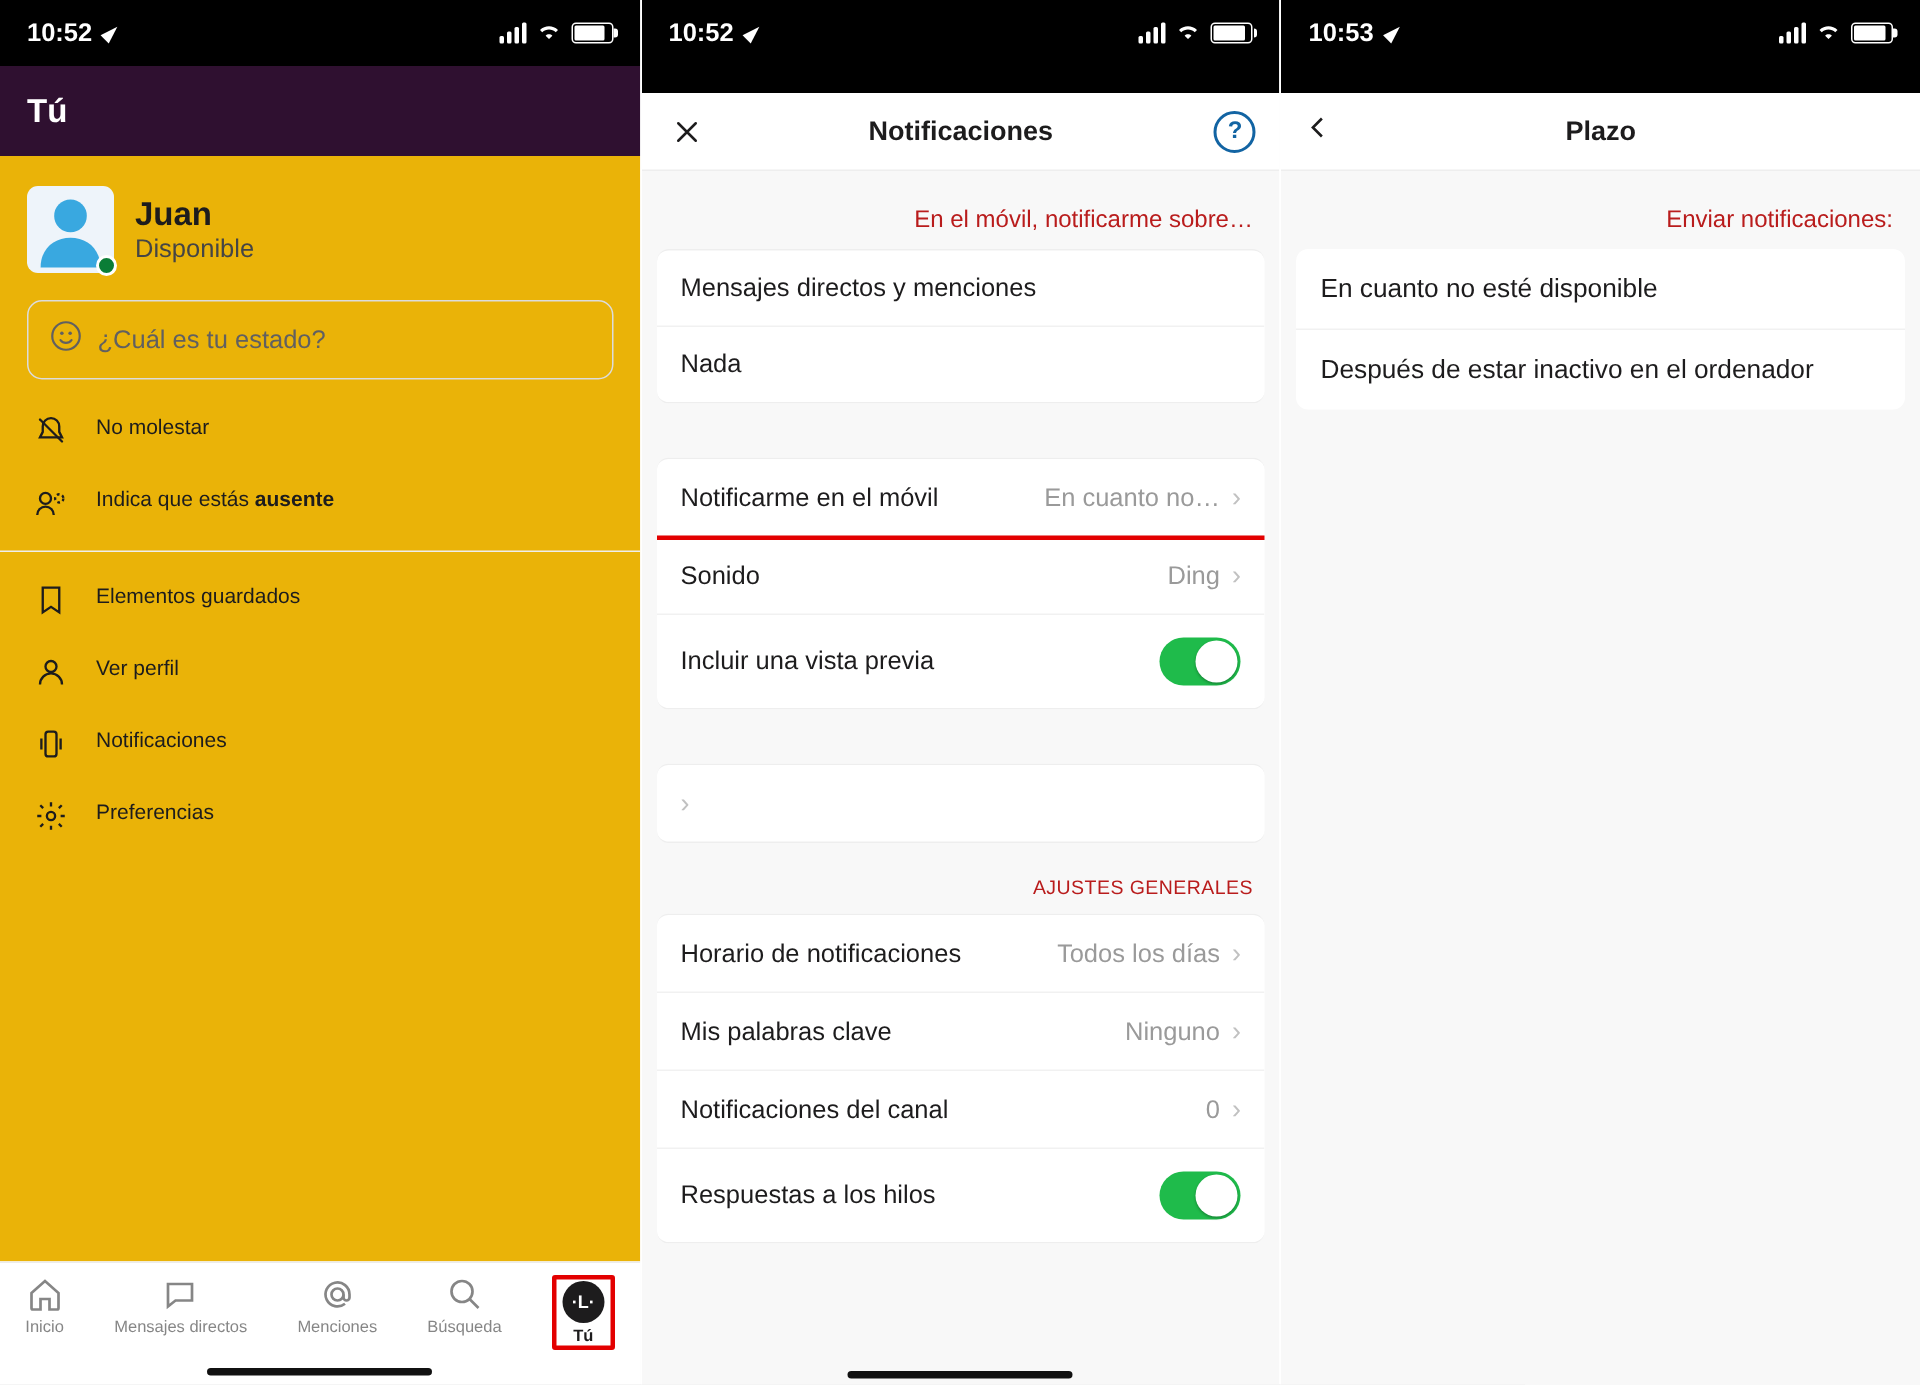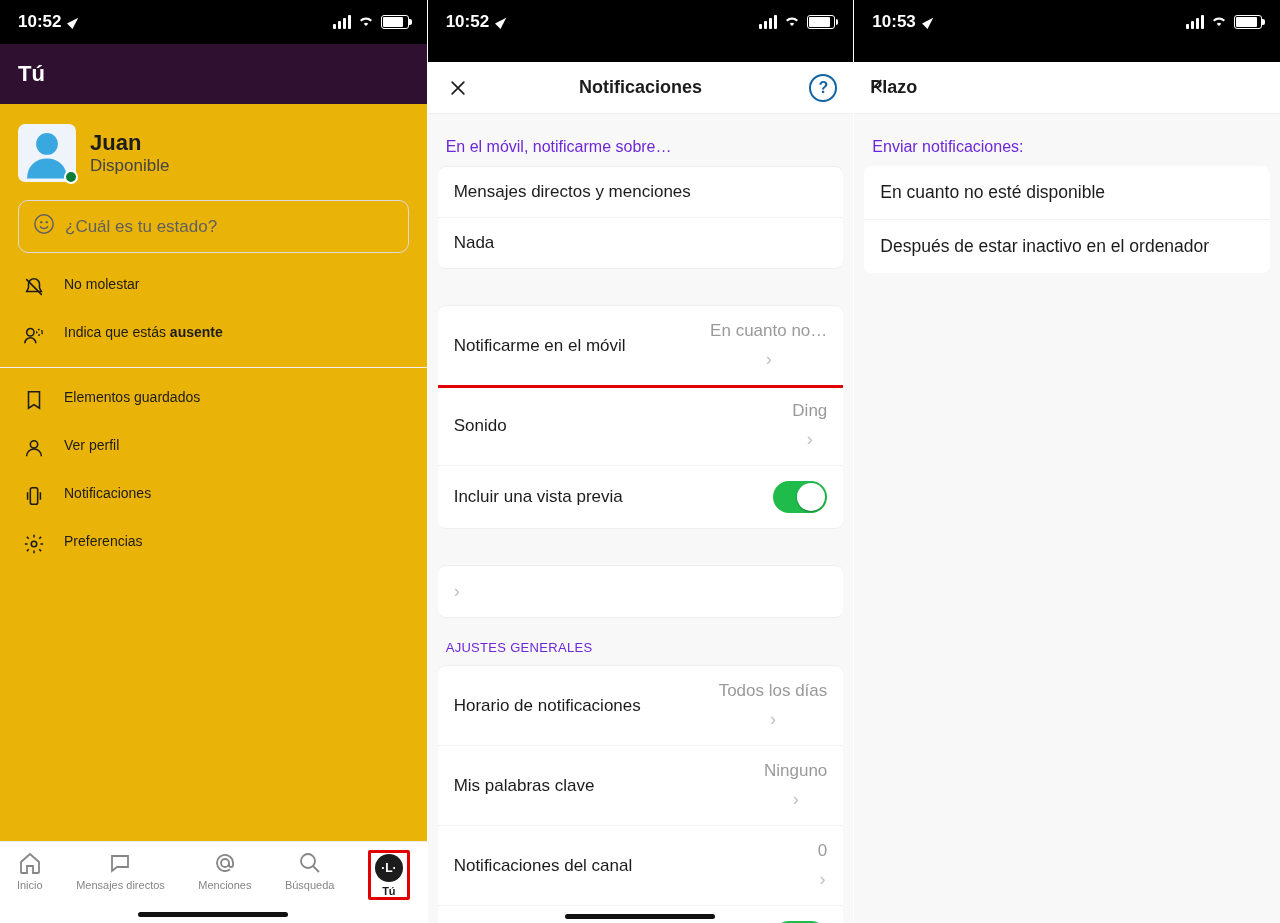--- a/index.html
+++ b/index.html
@@ -49,37 +49,37 @@
   .tab-redbox { padding: 1px 4px 0; }
 
   
   .s2-topstrip { background: #000; height: 18px; }
   .s2-header { background: #fff; height: 52px; display: flex; align-items: center; justify-content: space-between; padding: 0 16px; border-bottom: 1px solid #eee; }
   .s2-header .title { font-size: 18px; font-weight: 600; color: #1d1c1d; flex: 1; text-align: center; }
   .s2-header .x, .s2-header .q { width: 28px; height: 28px; display: flex; align-items: center; justify-content: center; }
   .s2-header .x svg { width: 20px; height: 20px; stroke: #1d1c1d; stroke-width: 2; }
   .s2-header .q { border: 2px solid #1264a3; border-radius: 50%; color: #1264a3; font-weight: 700; font-size: 16px; }
   .s2-body { flex: 1; background: #f8f8f8; overflow: hidden; position: relative; }
-  .section-label { padding: 24px 18px 10px; color: #6d28d9; font-size: 16px; }
+  .section-label { padding: 24px 18px 10px; color: #b91c1c; font-size: 16px; text-align: right; }
   .section-label.caps { text-transform: uppercase; font-size: 13px; letter-spacing: .3px; padding-top: 22px; }
   .list { background: #fff; border-top: 1px solid #eee; border-bottom: 1px solid #eee; border-radius: 8px; margin: 0 10px; overflow: hidden; }
   .list-row { display: flex; align-items: center; justify-content: space-between; padding: 15px 16px; font-size: 17px; color: #1d1c1d; border-top: 1px solid #f1f1f1; }
   .list-row:first-child { border-top: none; }
-  .list-row .right { display: flex; align-items: center; gap: 8px; color: #9a9a9a; font-size: 17px; white-space: nowrap; overflow: hidden; text-overflow: ellipsis; max-width: 170px; flex-direction: column; }
+  .list-row .right { display: flex; align-items: center; gap: 8px; color: #9a9a9a; font-size: 17px; white-space: nowrap; overflow: hidden; text-overflow: ellipsis; max-width: 170px; }
   .chev { color: #c1c1c1; font-size: 18px; }
   .check { color: #1264a3; font-size: 18px; font-weight: 700; }
   .toggle { width: 54px; height: 32px; border-radius: 16px; position: relative; }
   .toggle.on { background: #1fbb4b; }
   .toggle .knob { position: absolute; top: 2px; right: 2px; width: 28px; height: 28px; background: #fff; border-radius: 50%; box-shadow: 0 1px 2px rgba(0,0,0,.3); }
 
   
   .s3-topstrip { background: #000; height: 18px; }
   .s3-header { background: #fff; height: 52px; display: flex; align-items: center; padding: 0 16px; border-bottom: 1px solid #eee; }
   .s3-header .back svg { width: 18px; height: 18px; stroke: #1d1c1d; stroke-width: 2.3; fill: none; }
-  .s3-header .title { flex: 1; font-size: 18px; font-weight: 600; color: #1d1c1d; margin-left: -18px; }
+  .s3-header .title { flex: 1; text-align: center; font-size: 18px; font-weight: 600; color: #1d1c1d; margin-left: -18px; }
   .s3-body { flex: 1; background: #f8f8f8; }
   .s3-list { background: #fff; border-radius: 8px; margin: 0 10px; overflow: visible; }
   .s3-row { padding: 16px 16px; font-size: 17.5px; color: #1d1c1d; border-top: 1px solid #f1f1f1; display: flex; justify-content: space-between; align-items: center; }
   .s3-row:first-child { border-top: none; }
   .s3-red { position: relative; }
   .s3-red::before { content: ""; position: absolute; left: -8px; right: -8px; top: -2px; bottom: -2px; border: 3px solid #e30000; pointer-events: none; }
   .s3-check svg { width: 20px; height: 20px; stroke: #1264a3; stroke-width: 2.6; fill: none; }
 </style>
 </head>
 <body>

